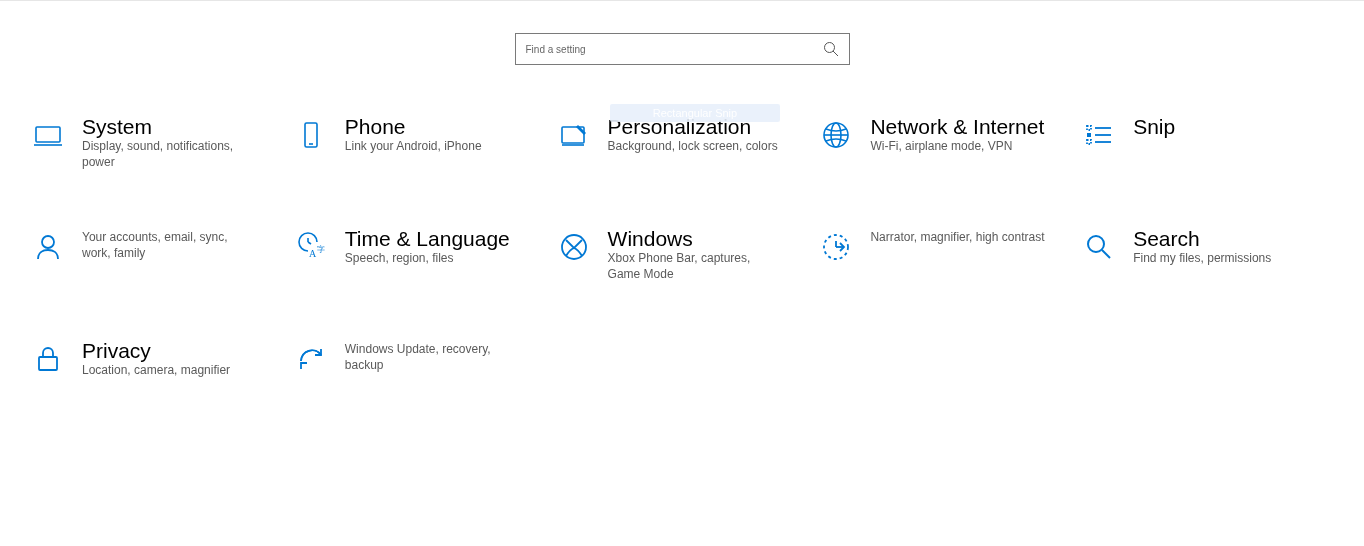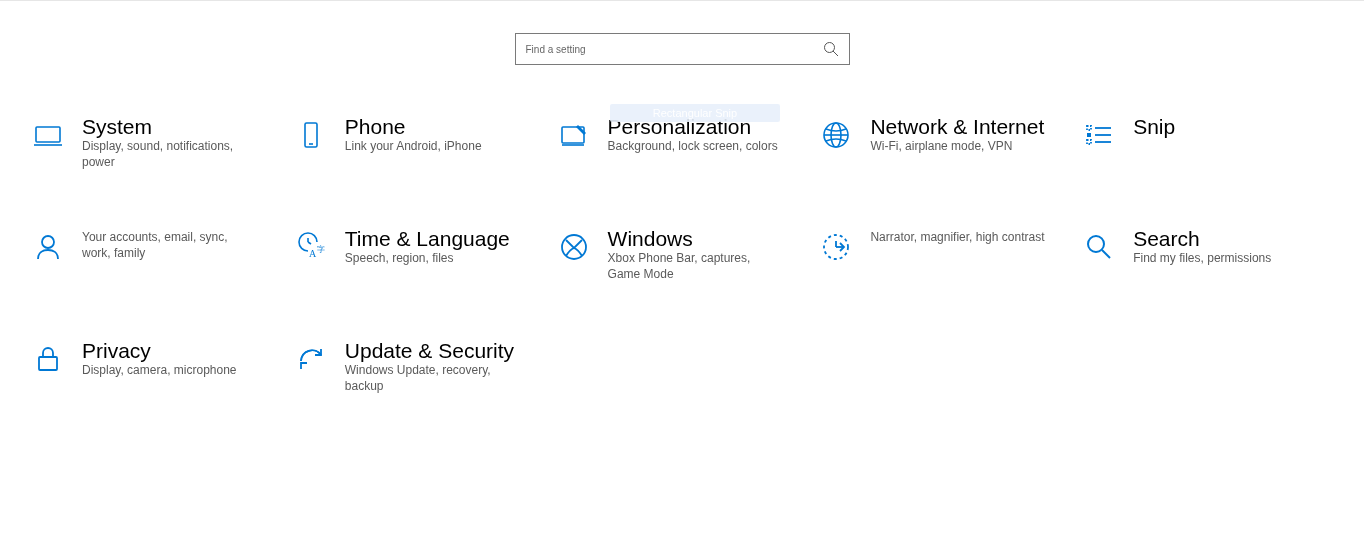--- a/index.html
+++ b/index.html
@@ -267,32 +267,31 @@
 
   <div class="tile">
     <span class="tile-icon">
       <svg viewBox="0 0 32 32" fill="none" stroke="currentColor" stroke-width="1.8">
         <rect x="7" y="14" width="18" height="13" rx="1"></rect>
         <path d="M11 14 V10 a5 5 0 0 1 10 0 V14"></path>
       </svg>
     </span>
     <div class="tile-text">
       <span class="tile-title">Privacy</span>
-      <span class="tile-desc">Display, camera, microphone</span>
+      <span class="tile-desc">Location, camera, magnifier</span>
     </div>
   </div>
 
   <div class="tile">
     <span class="tile-icon">
       <svg viewBox="0 0 32 32" fill="none" stroke="currentColor" stroke-width="1.8">
         <path d="M26 12 A11 11 0 0 0 6 18"></path>
         <polyline points="26,6 26,12 20,12"></polyline>
         <path d="M6 20 A11 11 0 0 0 26 14" transform="rotate(180 16 16)"></path>
         <polyline points="6,26 6,20 12,20"></polyline>
       </svg>
     </span>
     <div class="tile-text">
-      <span class="tile-title">Update &amp; Security</span>
       <span class="tile-desc">Windows Update, recovery, backup</span>
     </div>
   </div>
 
 </div>
 
 </body></html>

